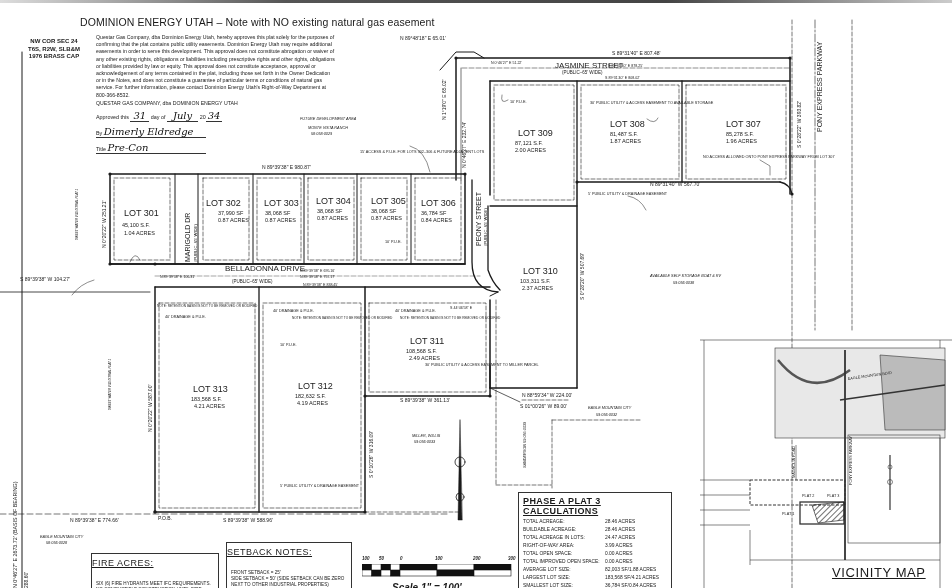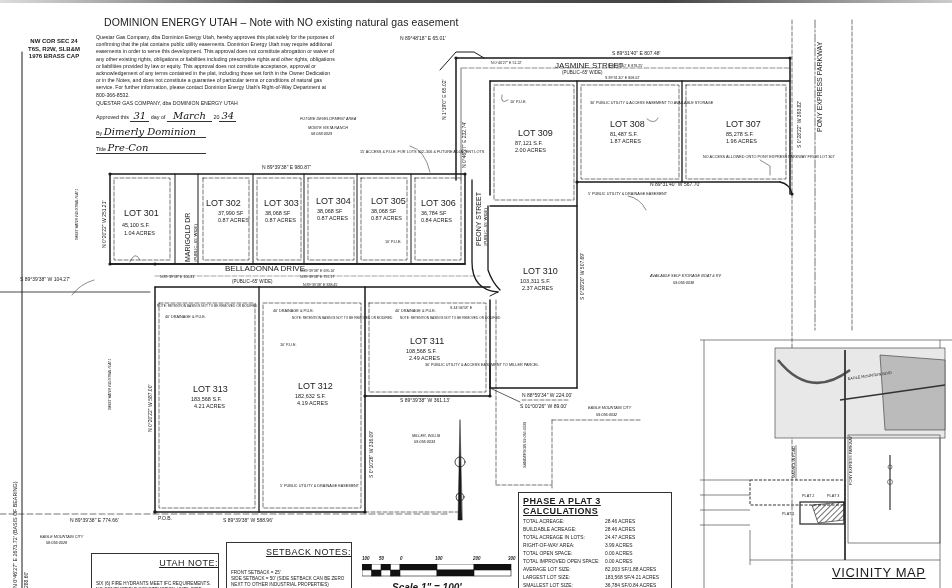--- a/index.html
+++ b/index.html
@@ -1,33 +1,33 @@
 <!DOCTYPE html>
 <html><head>
 <meta charset="utf-8">
 <style>
   html,body{margin:0;padding:0;background:#fff;}
   body{width:952px;height:588px;overflow:hidden;position:relative;font-family:"Liberation Sans","DejaVu Sans",sans-serif;color:#1a1a1a;}
   .topbar{position:absolute;left:0;top:0;width:952px;height:3px;background:linear-gradient(90deg,#ddd 0%,#555 30%,#444 70%,#ccc 100%);}
   svg#plat{position:absolute;left:0;top:0;}
   .t{font-family:"Liberation Sans",sans-serif;fill:#1a1a1a;}
   .abs{position:absolute;}
-  .dom-title{left:104px;top:16px;font-size:10.5px;letter-spacing:.1px;}
+  .dom-title{left:80px;top:16px;font-size:10.5px;letter-spacing:.1px;}
   .dom-body{left:96px;top:34px;width:240px;font-size:5.2px;line-height:7.2px;}
   .dom-co{left:96px;top:100px;font-size:5.2px;}
   .sig-line{font-size:5.4px;}
   .hand{font-family:"DejaVu Serif",serif;font-style:italic;font-size:10px;color:#111;}
   .cornerlbl{left:28px;top:38px;font-size:6px;line-height:7.5px;font-weight:bold;text-align:center;}
   .box{position:absolute;border:1px solid #333;background:#fff;}
   .calc{left:518px;top:492px;width:152px;height:96px;}
   .calc h3{margin:3px 0 2px 4px;font-size:9px;font-weight:bold;text-decoration:underline;letter-spacing:.4px;}
   .calc .row{display:flex;font-size:4.9px;line-height:8px;padding-left:4px;}
   .calc .row .k{width:82px;}
   .fire{left:91px;top:553px;width:126px;height:40px;}
-  .fire h3,.setback h3{margin:4px 0 13px 0;text-align:right;font-size:9px;font-weight:normal;text-decoration:underline;letter-spacing:.5px;}
+  .fire h3,.setback h3{margin:4px 0 13px 0;text-align:left;font-size:9px;font-weight:normal;text-decoration:underline;letter-spacing:.5px;}
   .fire p,.setback p{margin:0 0 0 4px;font-size:4.6px;line-height:6.2px;}
   .setback{left:226px;top:542px;width:124px;height:50px;}
   .scalebar{left:362px;top:564px;}
   .scale-ticks{position:absolute;left:0;top:-8px;width:170px;font-size:4.5px;font-style:italic;font-weight:bold;}
   .scale-ticks span{position:absolute;}
   .scale-caption{position:absolute;left:30px;top:18px;font-size:10px;font-style:italic;font-weight:bold;white-space:nowrap;}
   .vicinity{left:700px;top:330px;width:252px;height:258px;}
   .vic-label{left:832px;top:565px;font-size:13px;text-decoration:underline;letter-spacing:.6px;}
 </style>
 </head>
@@ -262,26 +262,26 @@
   </g>
 </svg>
 
 <div class="abs dom-title">DOMINION ENERGY UTAH – Note with NO existing natural gas easement</div>
 <div class="abs dom-body">Questar Gas Company, dba Dominion Energy Utah, hereby approves this plat solely for the purposes of confirming that the plat contains public utility easements. Dominion Energy Utah may require additional easements in order to serve this development. This approval does not constitute abrogation or waiver of any other existing rights, obligations or liabilities including prescriptive rights and other rights, obligations or liabilities provided by law or equity. This approval does not constitute acceptance, approval or acknowledgement of any terms contained in the plat, including those set forth in the Owner Dedication or in the Notes, and does not constitute a guarantee of particular terms or conditions of natural gas service. For further information, please contact Dominion Energy Utah's Right-of-Way Department at 800-366-8532.</div>
 <div class="abs dom-co">QUESTAR GAS COMPANY, dba DOMINION ENERGY UTAH</div>
 <div class="abs sig-line" style="left:96px;top:110px;">
   <span>Approved this</span>
   <span class="hand" style="border-bottom:.6px solid #333;padding:0 3px;">31</span>
   <span>day of</span>
-  <span class="hand" style="border-bottom:.6px solid #333;padding:0 6px;">March</span>
+  <span class="hand" style="border-bottom:.6px solid #333;padding:0 6px;">July</span>
   <span>20</span><span class="hand" style="border-bottom:.6px solid #333;padding:0 2px;">34</span>
 </div>
 <div class="abs sig-line" style="left:96px;top:126px;width:110px;border-bottom:.6px solid #333;">
   <span>By</span>
-  <span class="hand">Dimerly Dominion</span>
+  <span class="hand">Dimerly Eldredge</span>
 </div>
 <div class="abs sig-line" style="left:96px;top:142px;width:110px;border-bottom:.6px solid #333;">
   <span>Title</span>
   <span class="hand">Pre-Con</span>
 </div>
 
 <div class="abs cornerlbl">
   <div>NW COR SEC 24</div>
   <div>T6S, R2W, SLB&amp;M</div>
   <div>1976 BRASS CAP</div>
@@ -322,21 +322,21 @@
       <span>183,568 SF/4.21 ACRES</span>
     </div>
   <div class="row">
       <span class="k">SMALLEST LOT SIZE:</span>
       <span>36,784 SF/0.84 ACRES</span>
     </div>
 
 </div>
 
 <div class="box fire">
-  <h3>UTAH NOTE:</h3>
+  <h3>FIRE ACRES:</h3>
   <p>SIX (6) FIRE HYDRANTS MEET IFC REQUIREMENTS.</p>
   <p>NO COMBUSTIBLE CONSTRUCTION UNTIL FIRE HYDRANTS</p>
 </div>
 
 <div class="box setback">
   <h3>SETBACK NOTES:</h3>
   <p>FRONT SETBACK = 25'</p>
   <p>SIDE SETBACK = 50' (SIDE SETBACK CAN BE ZERO</p>
   <p>NEXT TO OTHER INDUSTRIAL PROPERTIES)</p>
   <p>REAR SETBACK =20'</p>

